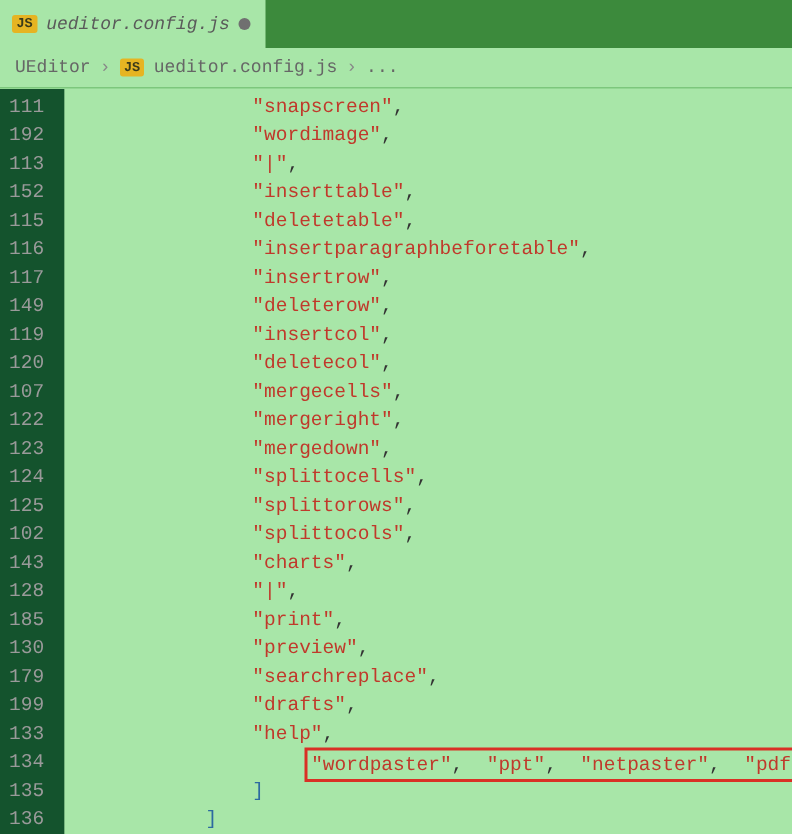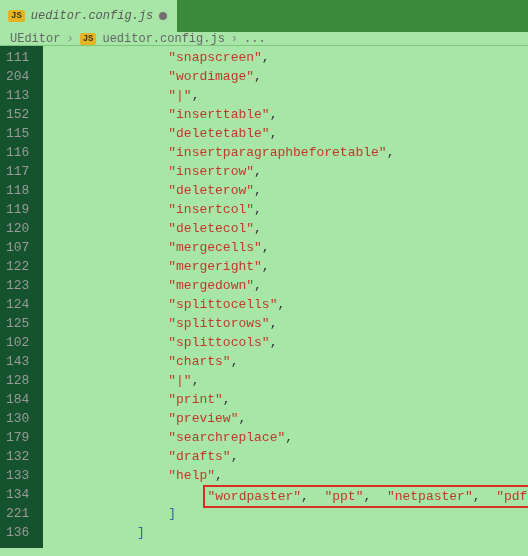--- a/index.html
+++ b/index.html
@@ -38,21 +38,21 @@
     padding: 1px 3px;
     border-radius: 2px;
     font-style: normal;
   }
   .tab .dirty-dot {
     width: 8px; height: 8px; border-radius: 50%;
     background: #707070;
   }
   .breadcrumb {
     background: #a8e6a8;
-    height: 14px;
+    height: 27px;
     display: flex;
     align-items: center;
     padding: 0 10px;
     font-size: 12px;
     color: #666;
     gap: 6px;
     border-bottom: 1px solid #7cc77c;
   }
   .breadcrumb .sep { color: #888; }
   .breadcrumb .js-badge {
@@ -113,44 +113,44 @@
   <span class="sep">›</span>
   <span class="js-badge">JS</span>
   <span>ueditor.config.js</span>
   <span class="sep">›</span>
   <span>...</span>
 </div>
 
 <div class="editor">
   <div class="gutter" id="gutter">
       <div>111</div>
-      <div>204</div>
+      <div>192</div>
       <div>113</div>
       <div>152</div>
       <div>115</div>
       <div>116</div>
       <div>117</div>
-      <div>118</div>
+      <div>149</div>
       <div>119</div>
       <div>120</div>
       <div>107</div>
       <div>122</div>
       <div>123</div>
       <div>124</div>
       <div>125</div>
       <div>102</div>
       <div>143</div>
       <div>128</div>
-      <div>184</div>
+      <div>185</div>
       <div>130</div>
       <div>179</div>
-      <div>132</div>
+      <div>199</div>
       <div>133</div>
       <div>134</div>
-      <div>221</div>
+      <div>135</div>
       <div>136</div>
     </div>
   <div class="code" id="code">
       <div class="line">                <span class="str">"snapscreen"</span><span class="punct">,</span></div>
       <div class="line">                <span class="str">"wordimage"</span><span class="punct">,</span></div>
       <div class="line">                <span class="str">"|"</span><span class="punct">,</span></div>
       <div class="line">                <span class="str">"inserttable"</span><span class="punct">,</span></div>
       <div class="line">                <span class="str">"deletetable"</span><span class="punct">,</span></div>
       <div class="line">                <span class="str">"insertparagraphbeforetable"</span><span class="punct">,</span></div>
       <div class="line">                <span class="str">"insertrow"</span><span class="punct">,</span></div>

